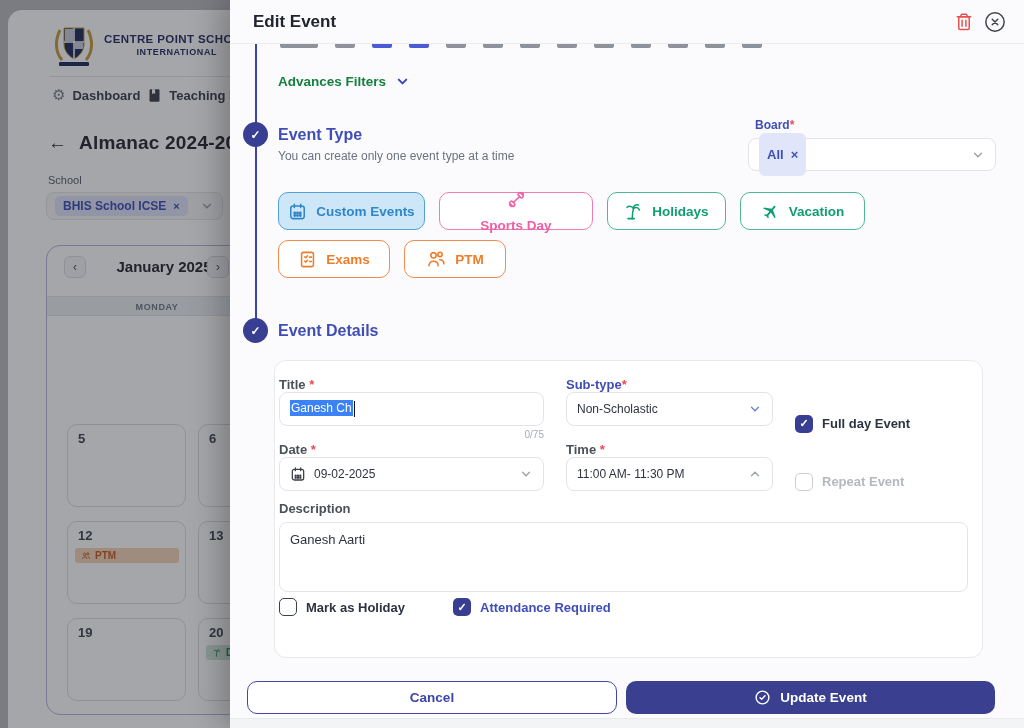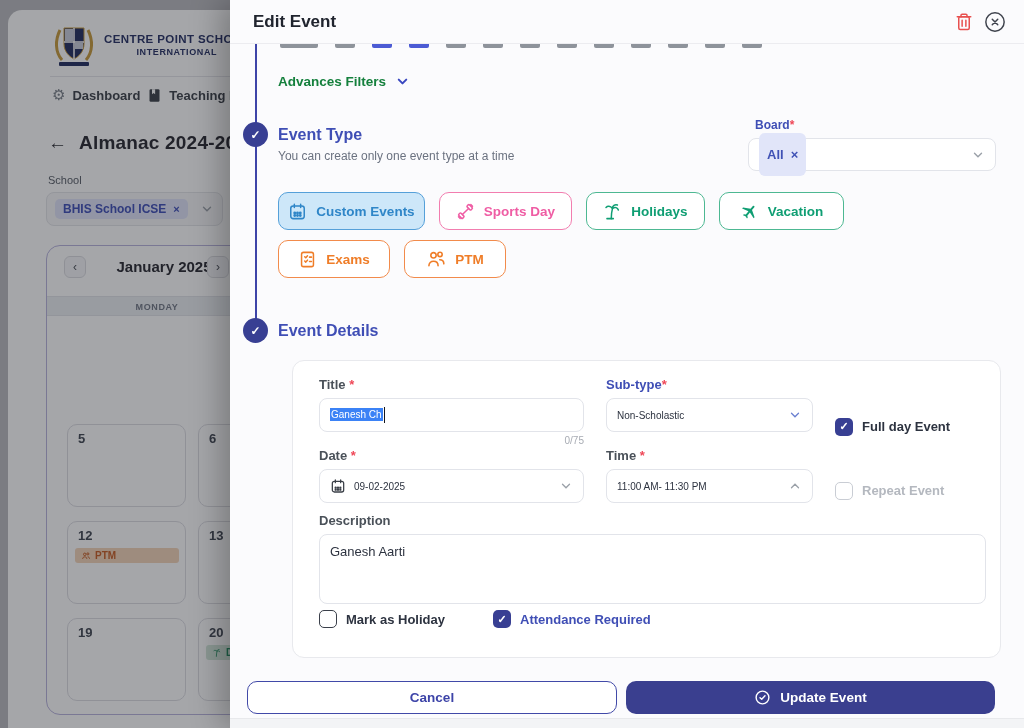--- a/index.html
+++ b/index.html
@@ -15,21 +15,21 @@
   .school-name .l2 { font-size:9px; letter-spacing:.6px; text-align:center; }
   .bg-divider { position:absolute; left:42px; right:0; top:66px; height:1px; background:#e4e5ea; }
   .bg-nav { position:absolute; left:44px; top:76px; display:flex; align-items:center; gap:7px; width:190px; overflow:hidden; white-space:nowrap; }
   .bg-nav .gear { font-size:15px; color:#7a8089; }
   .bg-nav .nav-label { font-size:13px; font-weight:700; color:#3a3f47; }
   .bg-nav .nav-item { display:flex; align-items:center; gap:7px; }
   .page-head { position:absolute; left:40px; top:122px; display:flex; align-items:center; gap:12px; }
   .back-arrow { font-size:19px; color:#2a2b31; }
   .page-title { font-size:19px; font-weight:800; color:#26262e; letter-spacing:.2px; white-space:nowrap; }
   .filter-label { position:absolute; font-size:11px; color:#555b65; }
-  .bg-select { position:absolute; height:34px; background:#f7f7f9; border:1px solid #e3e4e8; border-radius:8px; display:flex; align-items:center; padding:0 8px; }
+  .bg-select { position:absolute; height:28px; background:#f7f7f9; border:1px solid #e3e4e8; border-radius:8px; display:flex; align-items:center; padding:0 8px; }
   .bg-chip { display:flex; align-items:center; gap:7px; background:#dfe3f8; color:#3d4db7; font-size:12px; font-weight:600; border-radius:5px; padding:3px 8px; white-space:nowrap; }
   .bg-chip .x { font-size:11px; }
   .chev { color:#9aa0a8; display:inline-flex; }
   
   .cal-card { position:absolute; left:38px; top:235px; width:264px; height:470px; background:#fff; border:1px solid #b7b2dd; border-radius:14px; overflow:hidden; }
   .cal-head { position:absolute; left:0; right:0; top:10px; height:26px; }
   .cal-btn { position:absolute; width:22px; height:22px; border:1px solid #dadbe0; background:#f6f6f8; border-radius:6px; font-size:12px; color:#4a4f58; display:flex; align-items:center; justify-content:center; }
   .cal-month { position:absolute; left:52px; width:130px; text-align:center; top:2px; font-size:15px; font-weight:700; color:#26262e; white-space:nowrap; }
   .cal-band { position:absolute; left:0; right:0; top:50px; height:20px; background:#eceef2; border-top:1px solid #e2e3e8; border-bottom:1px solid #e2e3e8; }
   .cal-band .wd { position:absolute; left:50px; top:5px; width:120px; text-align:center; font-size:9px; font-weight:700; letter-spacing:.6px; color:#707784; }
@@ -64,27 +64,27 @@
   .select-box .spacer { flex:1; }
 
   .etype-row { position:absolute; left:48px; display:flex; gap:14px; }
   .etype { height:38px; display:flex; align-items:center; justify-content:center; gap:9px; border-radius:10px; background:#fff; font-size:13.5px; font-weight:700; border:1px solid; }
   .etype svg { flex:none; }
   .etype.blue { background:#cde7f9; border:1.5px solid #55a0d9; color:#2f86c8; }
   .etype.pink { border-color:#f27daf; color:#ef5da4; }
   .etype.green { border-color:#4db892; color:#0f9e73; }
   .etype.orange { border-color:#f28b4b; color:#ef7d28; }
 
-  .form-card { position:absolute; left:62px; top:360px; width:709px; height:298px; background:#fff; border:1px solid #e8e9ed; border-radius:12px; padding:16px 14px 12px 26px; }
+  .form-card { position:absolute; left:44px; top:360px; width:709px; height:298px; background:#fff; border:1px solid #e8e9ed; border-radius:12px; padding:16px 14px 12px 4px; }
   .f-row { display:flex; gap:22px; }
   .f-col1 { width:265px; }
   .f-col2 { width:207px; }
   .f-label { font-size:13px; color:#4a5159; font-weight:600; }
   .f-label.indigo { color:#3f4eb5; }
-  .f-input { margin-top:6px; height:34px; background:#fff; border:1px solid #e2e4ea; border-radius:8px; display:flex; align-items:center; padding:0 10px; font-size:10px; color:#2d3340; gap:8px; }
+  .f-input { height:34px; background:#fff; border:1px solid #e2e4ea; border-radius:8px; display:flex; align-items:center; padding:0 10px; font-size:12px; color:#2d3340; gap:8px; }
   .f-input .spacer { flex:1; }
   .counter { text-align:right; font-size:10px; color:#a7abb3; margin-top:3px; }
   .sel { background:#3b82f6; color:#fff; padding:1px 1px; }
   .caret { display:inline-block; width:1.5px; height:16px; background:#14161c; margin-left:1px; vertical-align:middle; }
   .cb { width:18px; height:18px; border-radius:5px; flex:none; display:flex; align-items:center; justify-content:center; }
   .cb.checked { background:#383f93; color:#fff; font-size:11px; }
   .cb.checked::after { content:"\2713"; font-weight:700; }
   .cb.unchecked { border:1.7px solid #3a3f4a; background:#fff; }
   .cb.disabled { border:1.7px solid #c9cdd4; background:#fff; }
   .cb-row { display:flex; align-items:center; gap:9px; }
@@ -277,21 +277,21 @@
           <path d="M8 3v4M16 3v4"></path>
         <circle cx="8.5" cy="14" r=".9" fill="#2f86c8"></circle>
           <circle cx="12" cy="14" r=".9" fill="#2f86c8"></circle>
           <circle cx="15.5" cy="14" r=".9" fill="#2f86c8"></circle>
         <circle cx="8.5" cy="17" r=".9" fill="#2f86c8"></circle>
           <circle cx="12" cy="17" r=".9" fill="#2f86c8"></circle>
           <circle cx="15.5" cy="17" r=".9" fill="#2f86c8"></circle>
       </svg>
       <span>Custom Events</span>
     </div>
-    <div class="etype pink" style="width:133px;">
+    <div class="etype pink" style="width:154px;flex-direction:column;">
       <svg width="19" height="19" viewBox="0 0 24 24" fill="none" stroke="#ef5da4" stroke-width="1.9" stroke-linecap="round">
         <g transform="rotate(-45 12 12)">
             <rect x="2.5" y="8.5" width="4" height="7" rx="1.2"></rect>
             <rect x="17.5" y="8.5" width="4" height="7" rx="1.2"></rect>
             <path d="M6.5 12h11"></path>
             <path d="M1 10.5v3M23 10.5v3"></path>
           </g>
       </svg>
       <span>Sports Day</span>
     </div>

